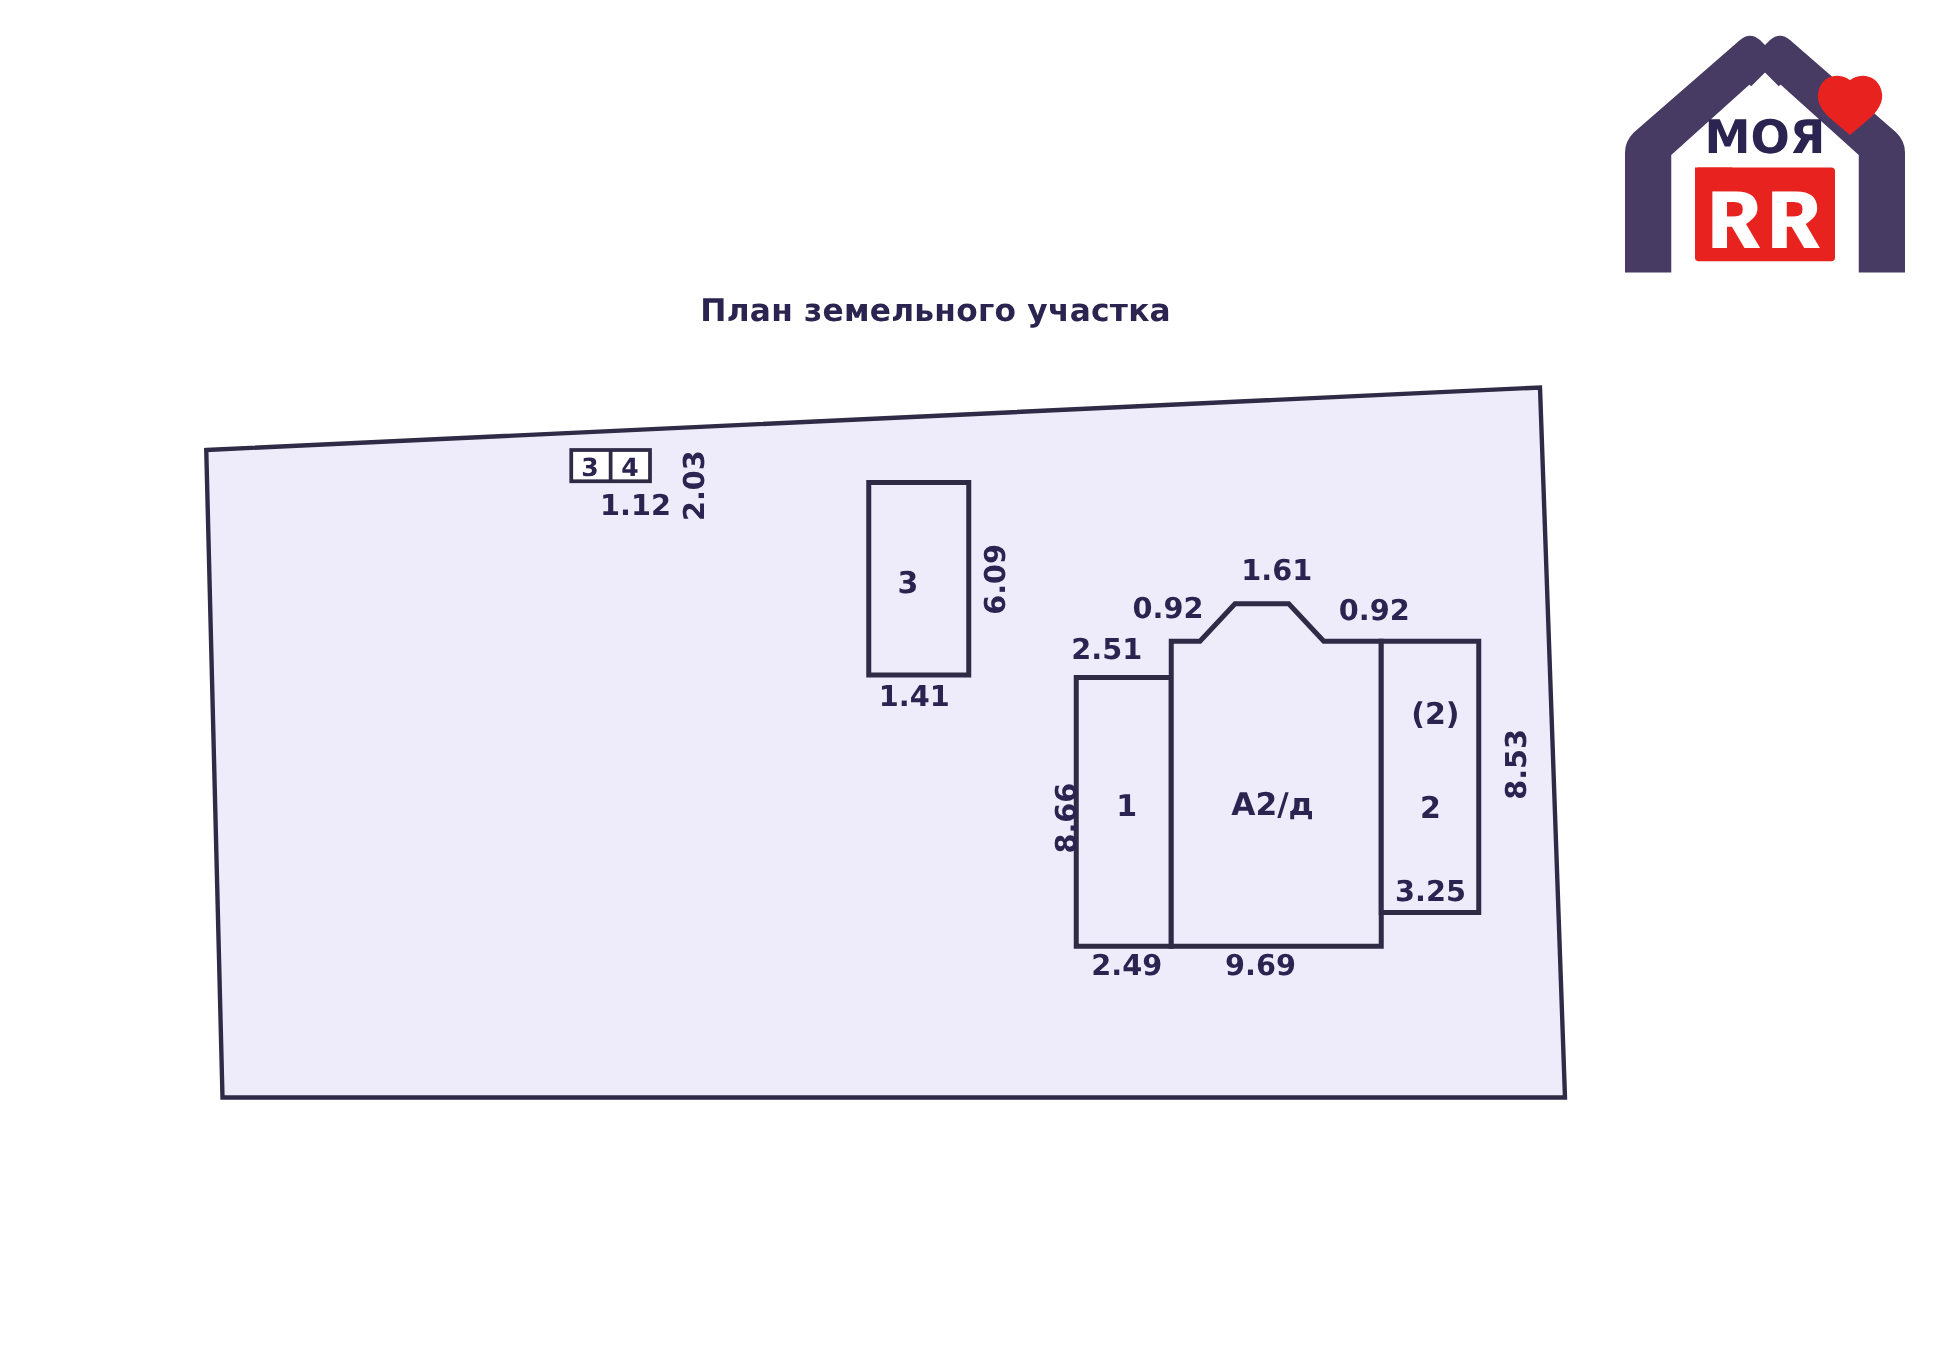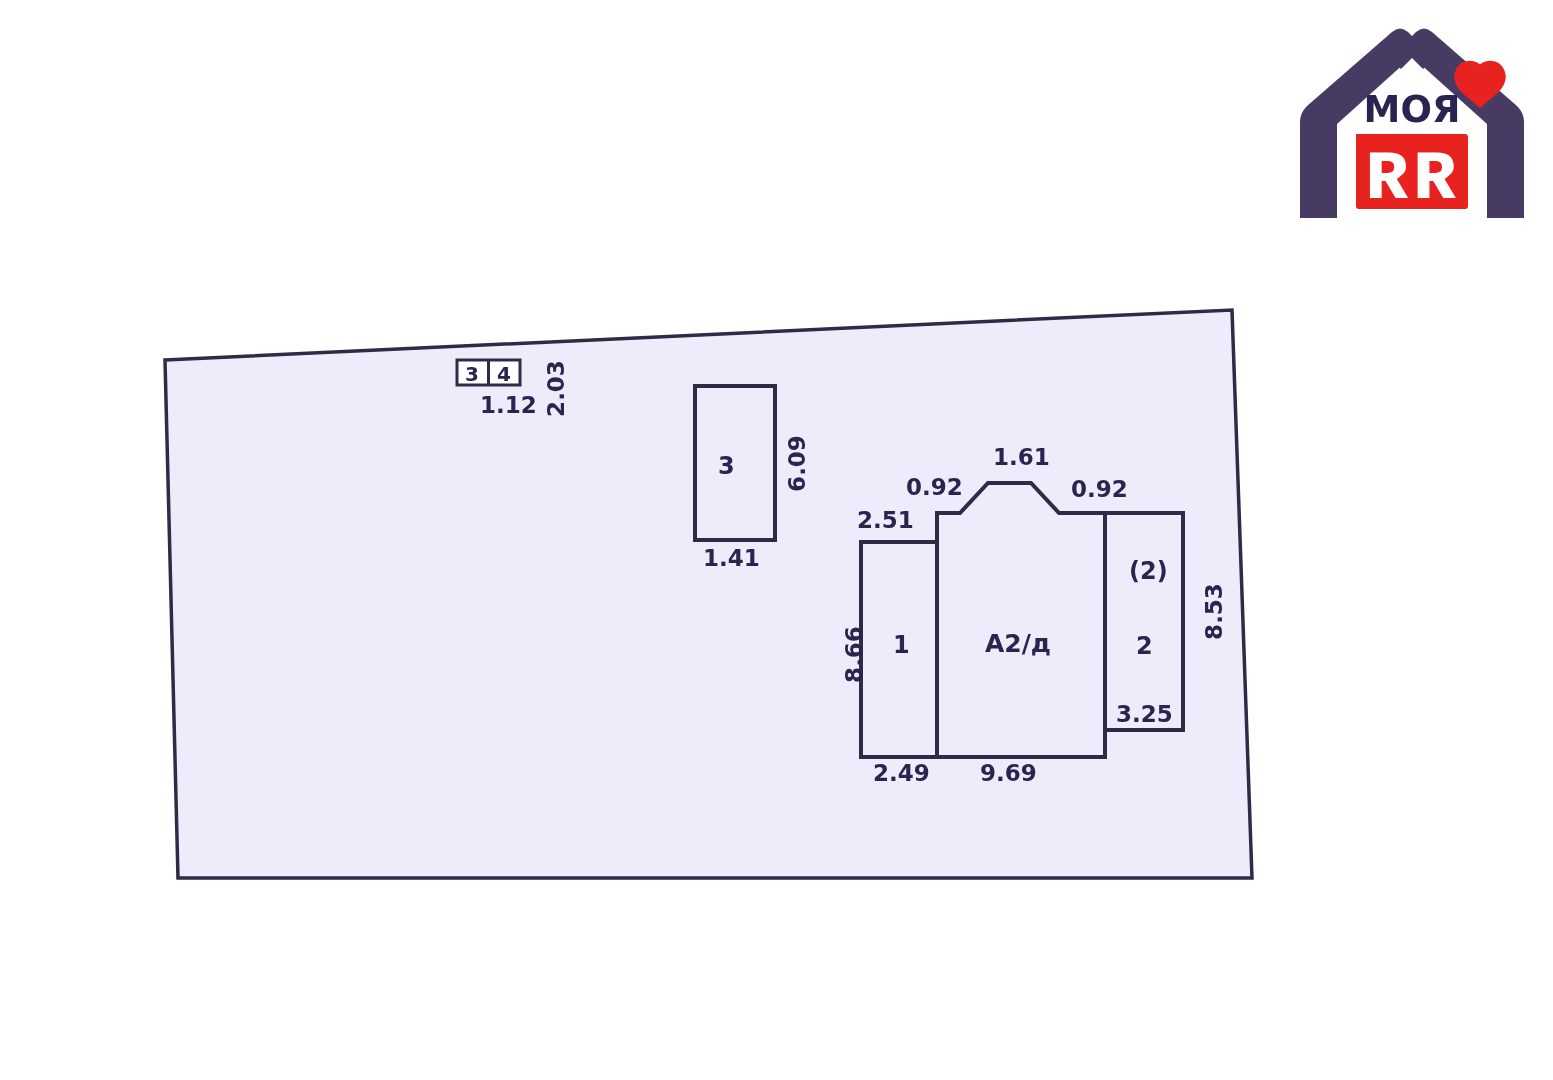--- a/index.html
+++ b/index.html
@@ -98,20 +98,21 @@
       <path fill="#e8231f" d="M196 57 c-7-12-25-11-29 3 c-3 9 3 18 12 25 l13 11 l13-11 c9-7 15-16 12-25 c-4-14-22-15-29-3 z"></path>
 
       <text x="124" y="110" text-anchor="middle" font-family="DejaVu Sans, sans-serif" font-size="37" font-weight="bold" fill="#2b2450">МОЯ</text>
 
       <rect x="68" y="122" width="112" height="75" rx="3" fill="#e8231f"></rect>
       <path fill="#e8231f" d="M68 122 L98 122 L74 160 L68 160 Z"></path>
       <text x="124" y="186" text-anchor="middle" font-family="DejaVu Sans, sans-serif" font-size="62" font-weight="bold" fill="#ffffff" transform="scale(-1,1) translate(-248,0)">ЯЯ</text>
     </svg>
   </div>
 
+  <div id="plan-title">План земельного участка</div>
 
   <div id="drawing">
     <svg viewBox="0 0 1553 1080" xmlns="http://www.w3.org/2000/svg">
 
       <polygon points="165,360 1232,310 1252,878 178,878" fill="#eeecfa" stroke="#2f2a46" stroke-width="3.5" stroke-linejoin="miter"></polygon>
 
       <g>
         <rect x="457" y="360" width="63" height="25" fill="#ffffff" stroke="#2f2a46" stroke-width="3"></rect>
         <line x1="488.5" y1="360" x2="488.5" y2="385" stroke="#2f2a46" stroke-width="3"></line>
       </g>

